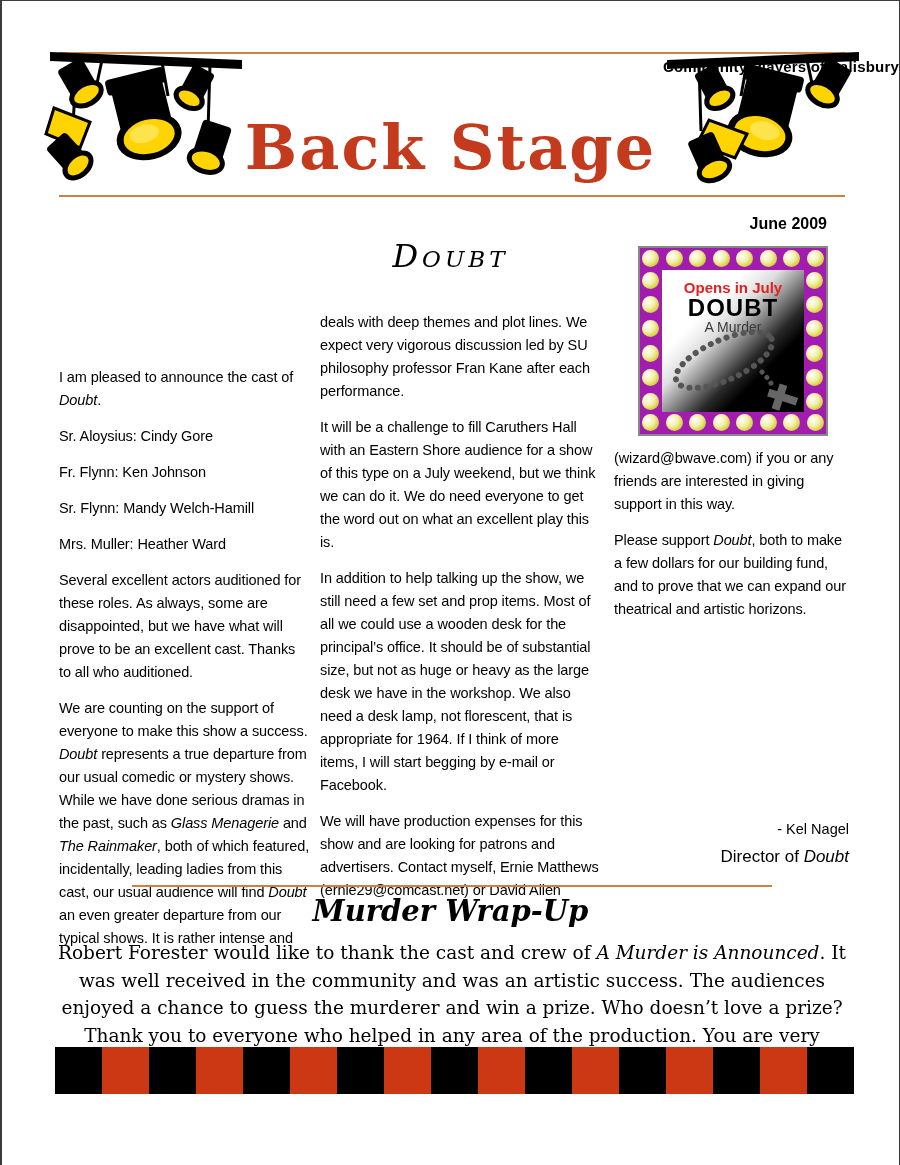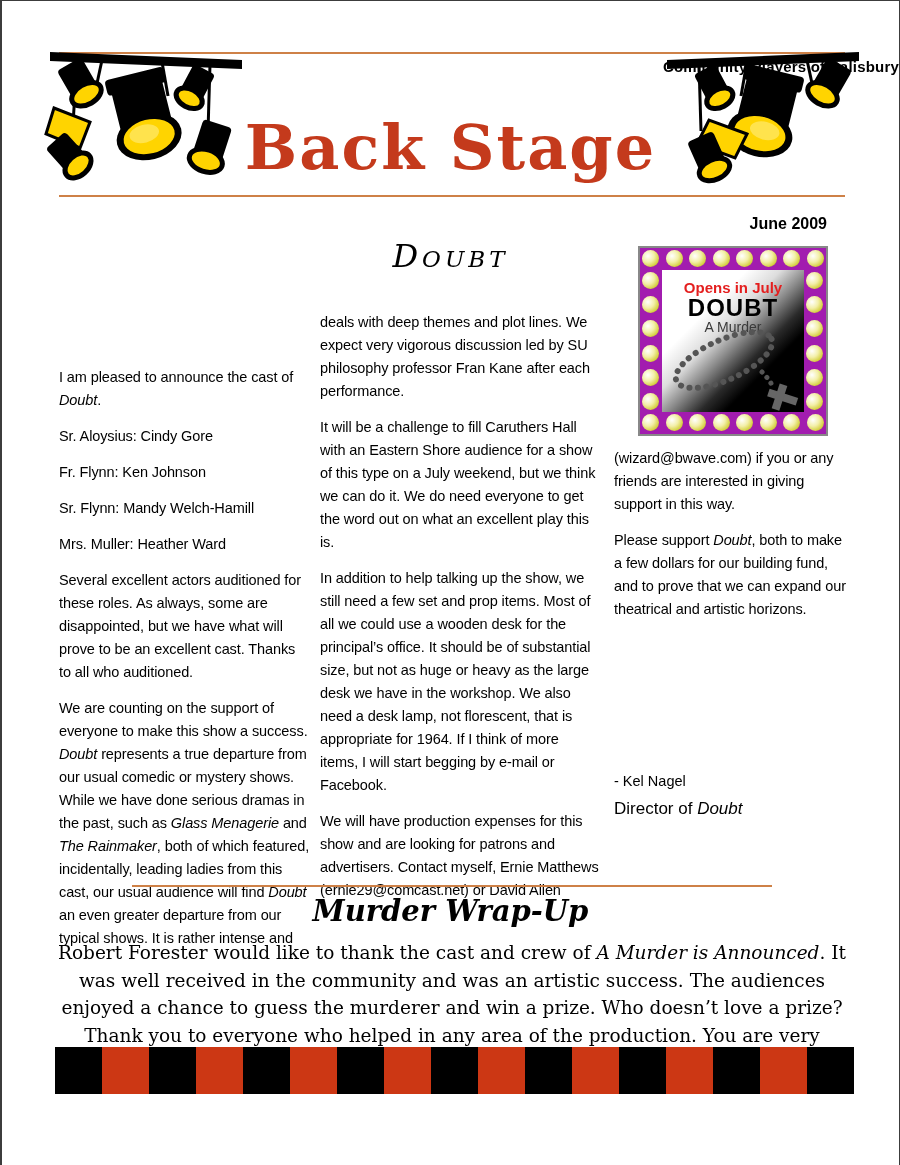--- a/index.html
+++ b/index.html
@@ -32,21 +32,21 @@
     font-family:"DejaVu Serif", serif; font-style:italic; color:#000; }
   .doubt-title .initial { font-size:32px; letter-spacing:4px; }
   .doubt-title .rest { font-size:23px; letter-spacing:4px; }
   
   .col { position:absolute; font-size:14.5px; line-height:23px; letter-spacing:-0.1px; }
   .col p { margin-bottom:13px; }
   .col .it, .it { font-style:italic; }
   .col1 { top:322px; left:57px;  width:252px;margin-top:43px; }
   .col2 { top:310px; left:318px; width:280px; }
   .col3 { top:446px; left:612px; width:235px; }
-  .signature { position:absolute; top:772px; left:612px; width:235px; }
+  .signature { position:absolute; top:820px; left:612px; width:235px; text-align:right; }
   .sig-name { font-size:14.5px; margin-bottom:10px; }
   .sig-role { font-size:17px; }
   
   .poster { position:absolute; top:245px; left:636px; width:190px; height:190px;
     background:#a21caf; border:2px solid #888; }
   .bulbs { position:absolute; display:flex; justify-content:space-between; }
   .bulbs-top    { top:2px; left:2px; right:2px; height:18px; }
   .bulbs-bottom { bottom:2px; left:2px; right:2px; height:18px; }
   .bulbs-left   { top:24px; bottom:24px; left:2px; width:18px; flex-direction:column; }
   .bulbs-right  { top:24px; bottom:24px; right:2px; width:18px; flex-direction:column; }

